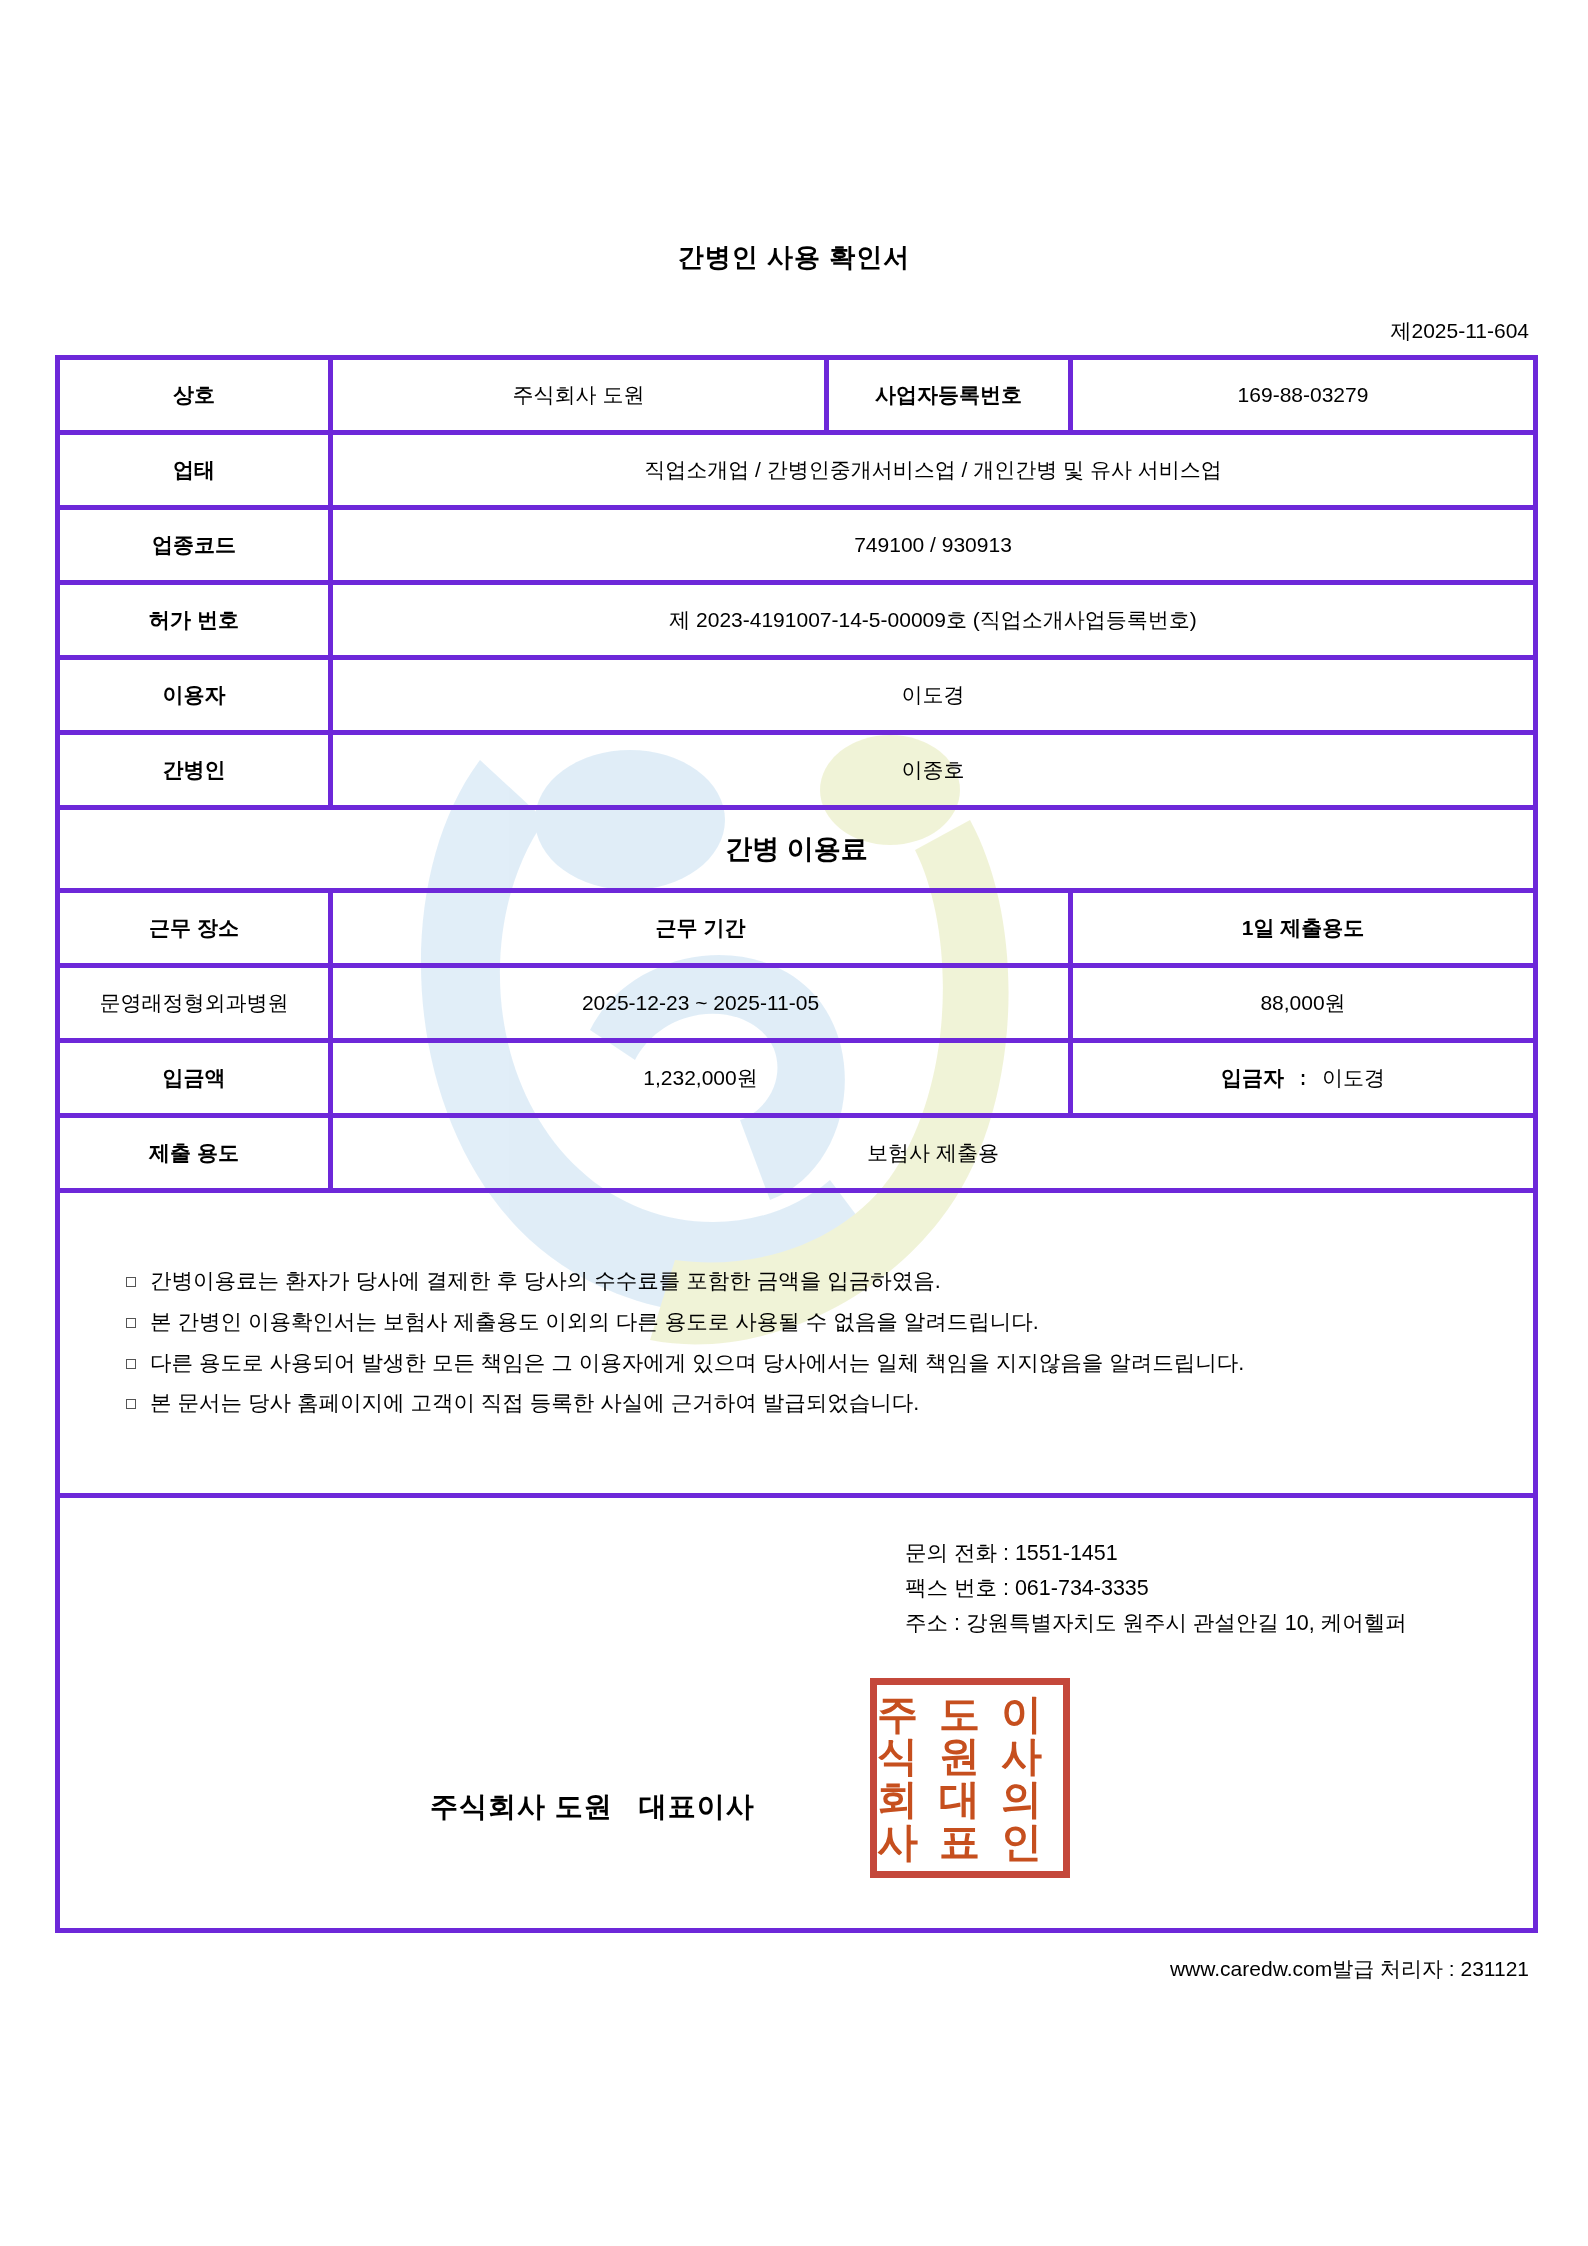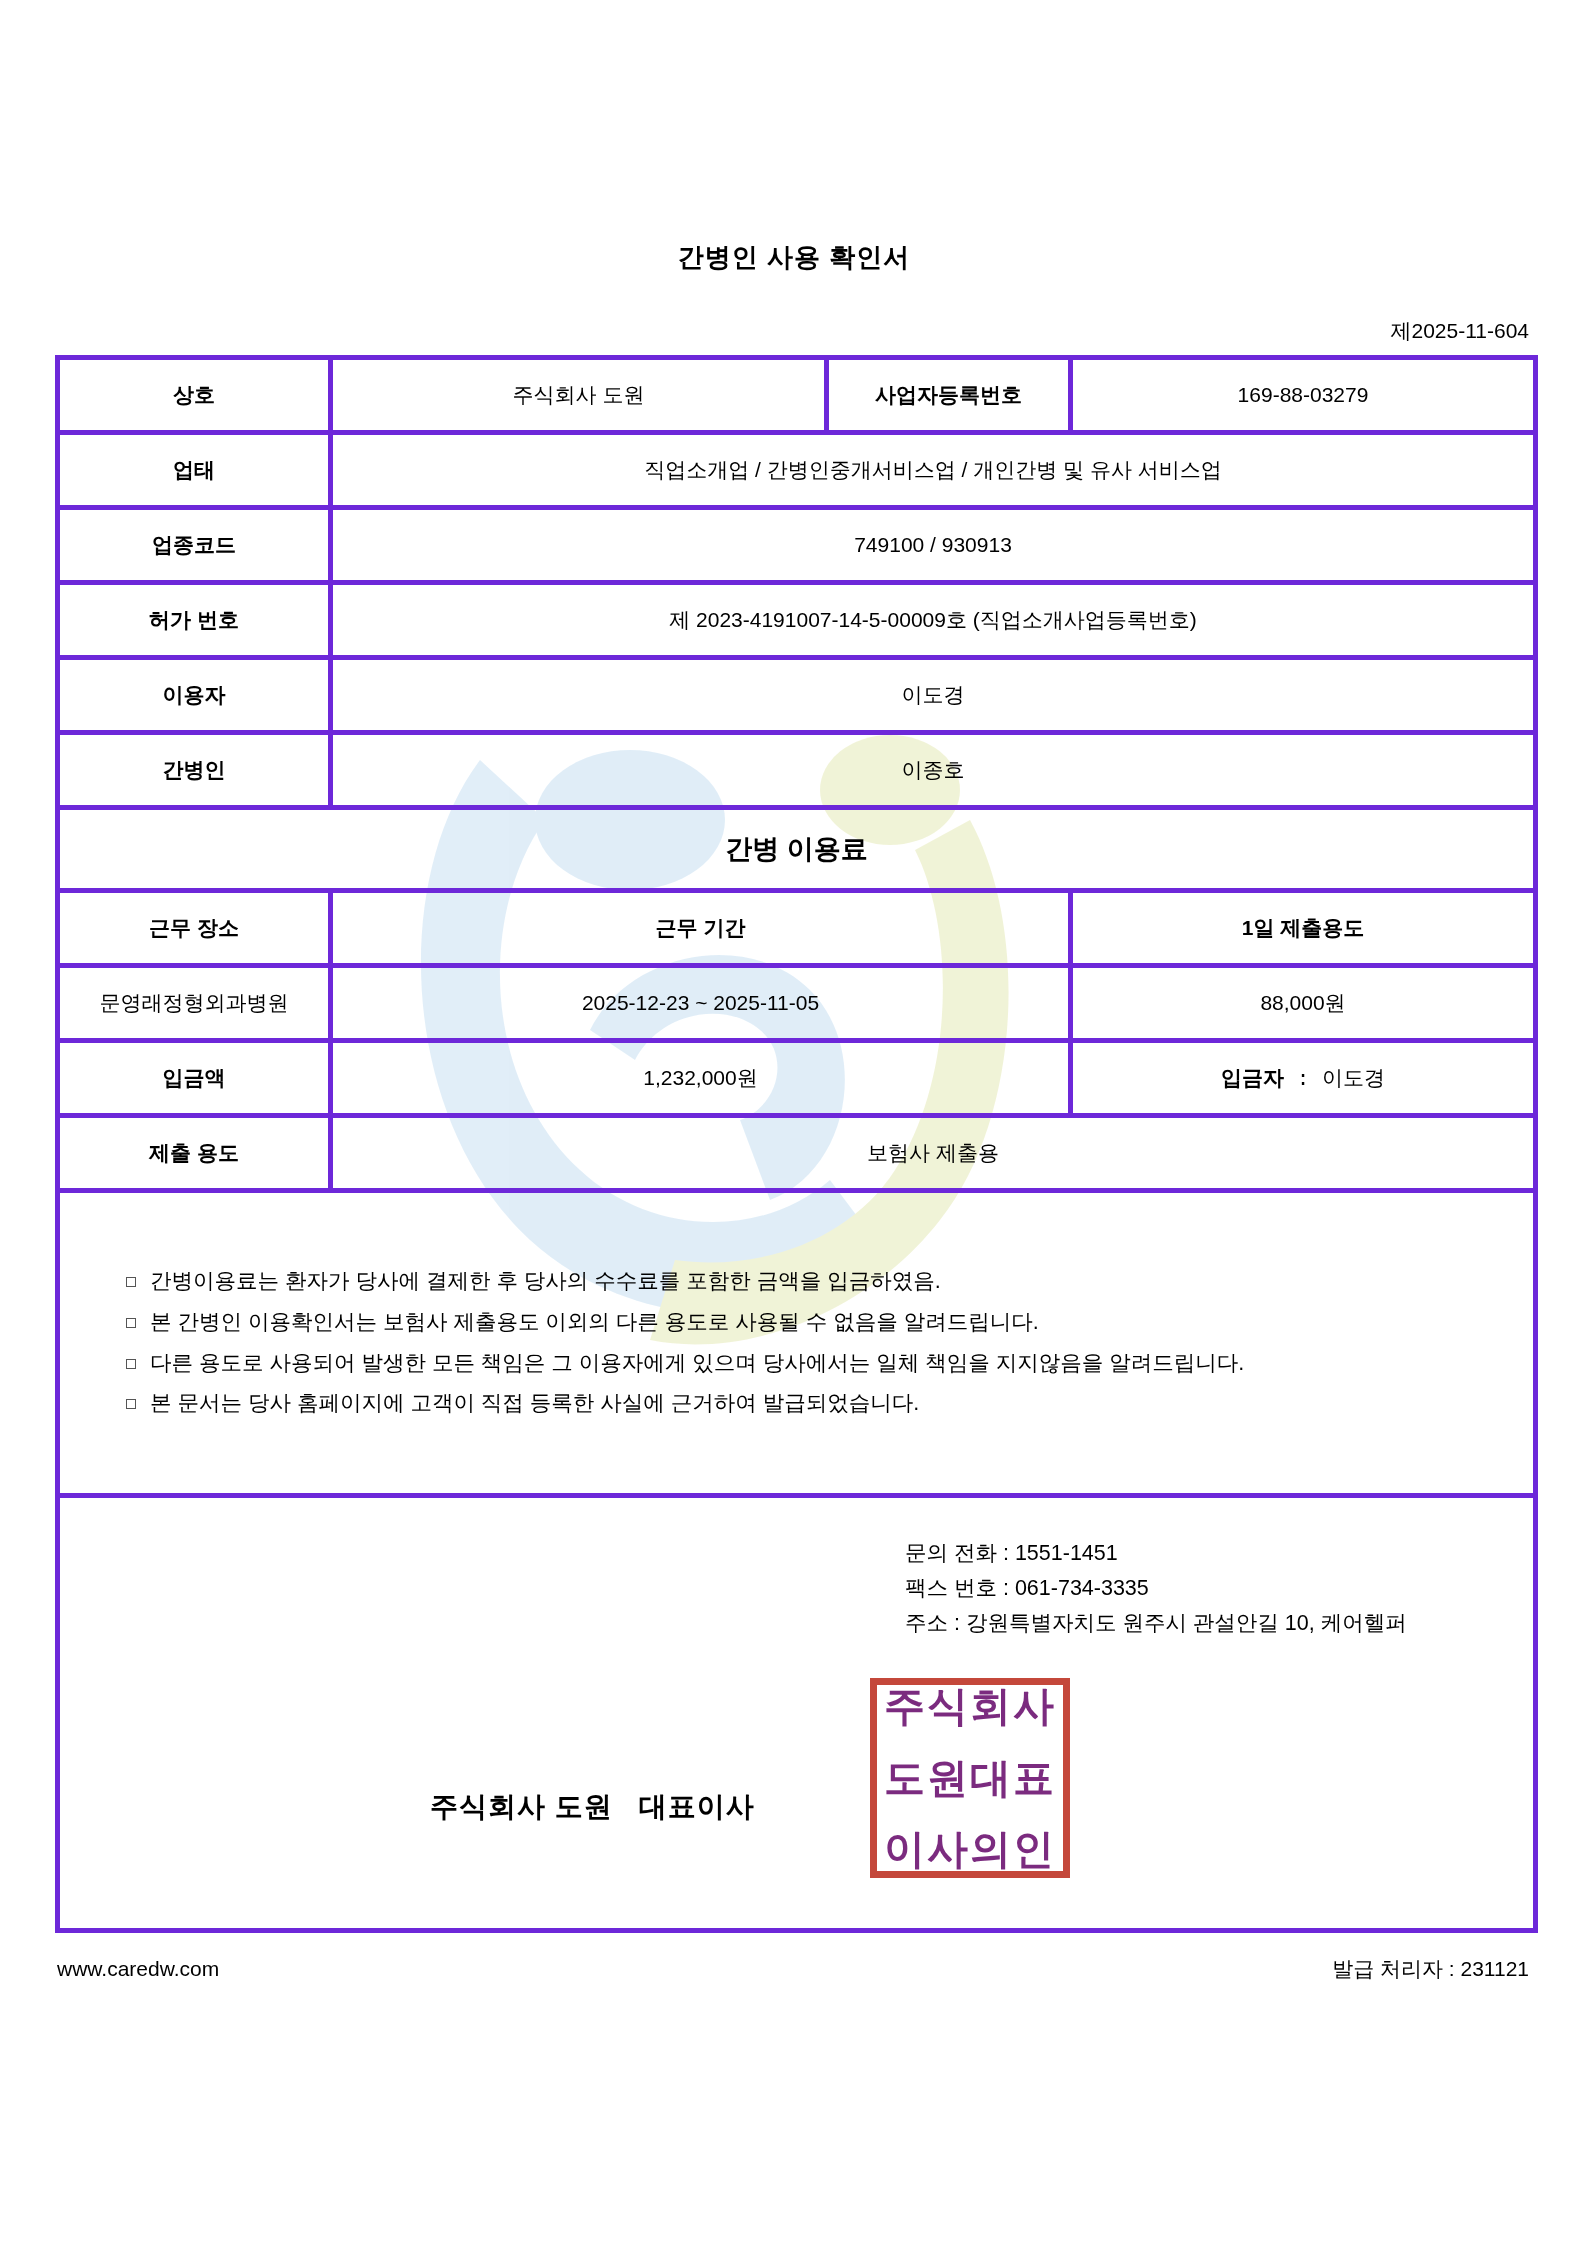--- a/index.html
+++ b/index.html
@@ -151,42 +151,42 @@
     position: absolute;
     left: 810px;
     top: 180px;
     width: 200px;
     height: 200px;
   }
   .seal .seal-box {
     position: absolute;
     inset: 0;
     border: 7px solid #c0392b;
-    color: #701a75;
+    color: #c2410c;
     box-sizing: border-box;
     display: flex;
-    flex-direction: column;
+    flex-direction: row;
     justify-content: space-between;
     align-items: center;
     font-family: "DejaVu Sans", sans-serif;
     font-weight: bold;
     font-size: 41px;
     line-height: 1.04;
     letter-spacing: 2px;
     opacity: .92;
   }
 
   
   .bottom-strip {
     position: absolute;
     left: 55px;
     top: 1955px;
     width: 1478px;
     display: flex;
-    justify-content: space-between;
+    justify-content: flex-end;
     align-items: center;
     font-size: 21px;
     z-index: 2;
   }
   .bottom-strip .site { padding-left: 2px; }
   .bottom-strip .issuer { padding-right: 4px; }
 </style>
 </head>
 <body>
 

